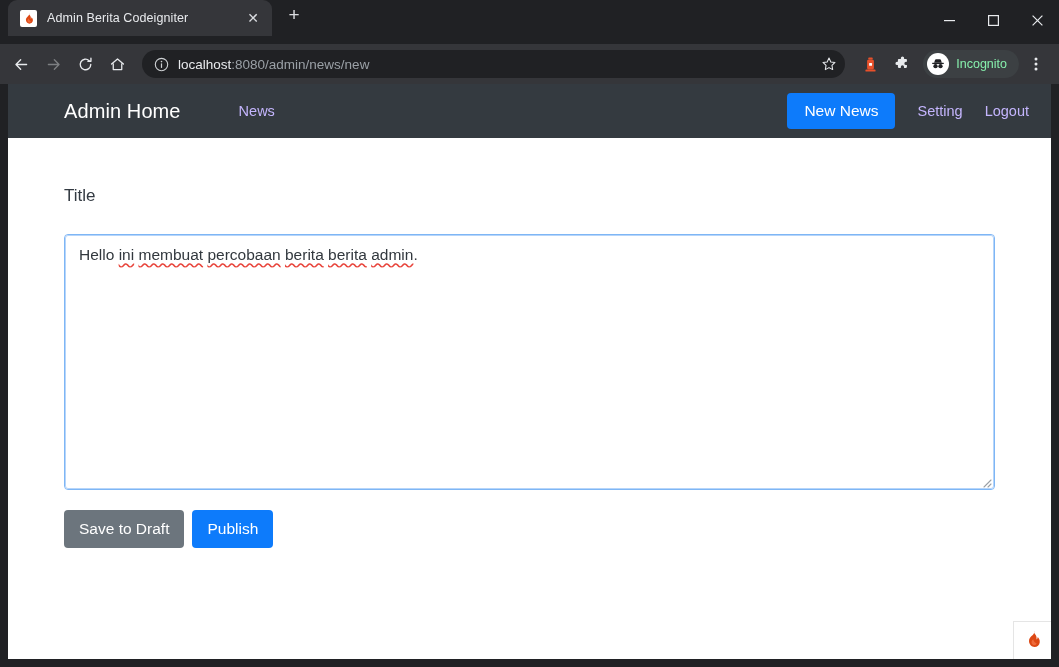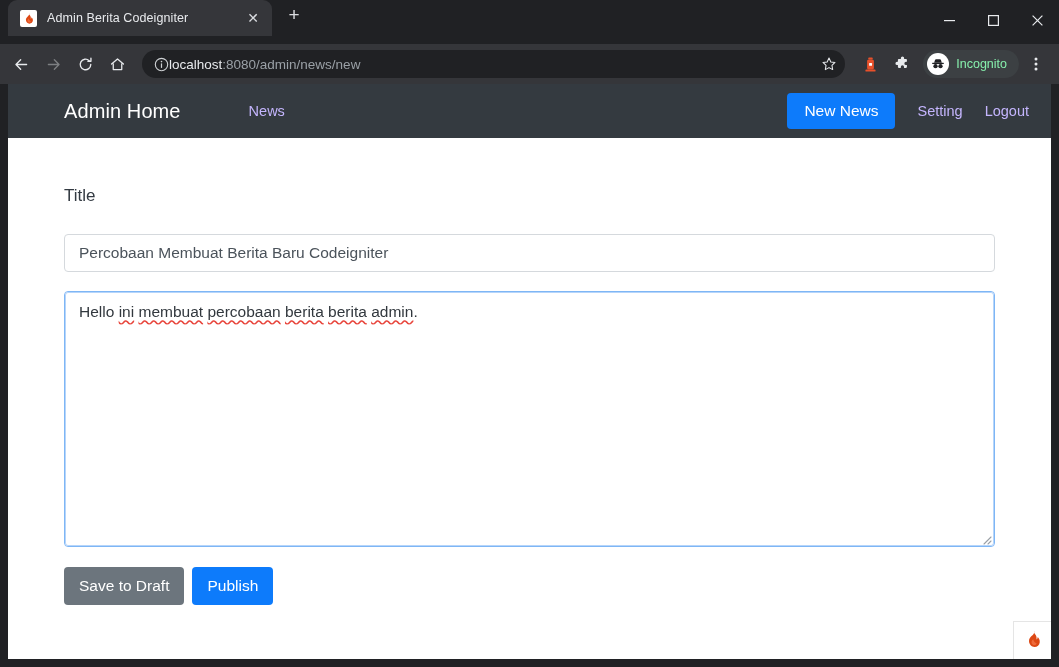--- a/index.html
+++ b/index.html
@@ -90,20 +90,21 @@
   }
   .tb-btn.disabled { color: #7d7f82; }
   .omnibox {
     flex: 1;
     height: 28px;
     margin: 0 8px;
     background: #202124;
     border-radius: 14px;
     display: flex; align-items: center;
     padding: 0 8px 0 11px;
+    gap: 9px;
     min-width: 0;
   }
   .omni-info {
     width: 16px; height: 16px; flex: 0 0 auto;
     color: #cdd0d3;
     display: flex; align-items: center; justify-content: center;
   }
   .omni-url {
     flex: 1; min-width: 0;
     font-size: 13.5px;
@@ -152,21 +153,21 @@
     font-size: 20px;
     letter-spacing: .1px;
     margin-right: 26px;
     white-space: nowrap;
   }
   .nav-link {
     color: #c4b5fd;
     font-size: 14.5px;
     white-space: nowrap;
   }
-  .nav-left { display: flex; align-items: center; gap: 42px; }
+  .nav-left { display: flex; align-items: center; gap: 32px; }
   .nav-spacer { flex: 1; }
   .nav-right { display: flex; align-items: center; gap: 22px; }
   .btn-newpost {
     background: #0d7bfb;
     color: #ffffff;
     font-size: 15.5px;
     padding: 9px 17px;
     border: none;
     border-radius: 4px;
     cursor: pointer;
@@ -389,21 +390,20 @@
         <span class="nav-link">Setting</span>
         <span class="nav-link">Logout</span>
       </div>
     </div>
 
     <div class="page-body">
       <div class="form-wrap">
 
         <div class="label">Title</div>
 
-        <input class="text-input" type="text" value="Percobaan Membuat Berita Baru Codeigniter" style="">
 
         <div class="ta-holder">
           <textarea class="textarea" spellcheck="false" placeholder="" style=""></textarea>
           <div class="ta-text"><span>Hello </span><span class="sp">ini</span><span> </span><span class="sp">membuat</span><span> </span><span class="sp">percobaan</span><span> </span><span class="sp">berita</span><span> </span><span class="sp">berita</span><span> </span><span class="sp">admin</span><span>.</span></div>
           <span class="resize-grip">
             <svg width="13" height="13" viewBox="0 0 13 13" aria-hidden="true">
               <path d="M12 5L5 12M12 9L9 12" stroke="#9aa0a6" stroke-width="1.1" stroke-linecap="round"></path>
             </svg>
           </span>
         </div>

